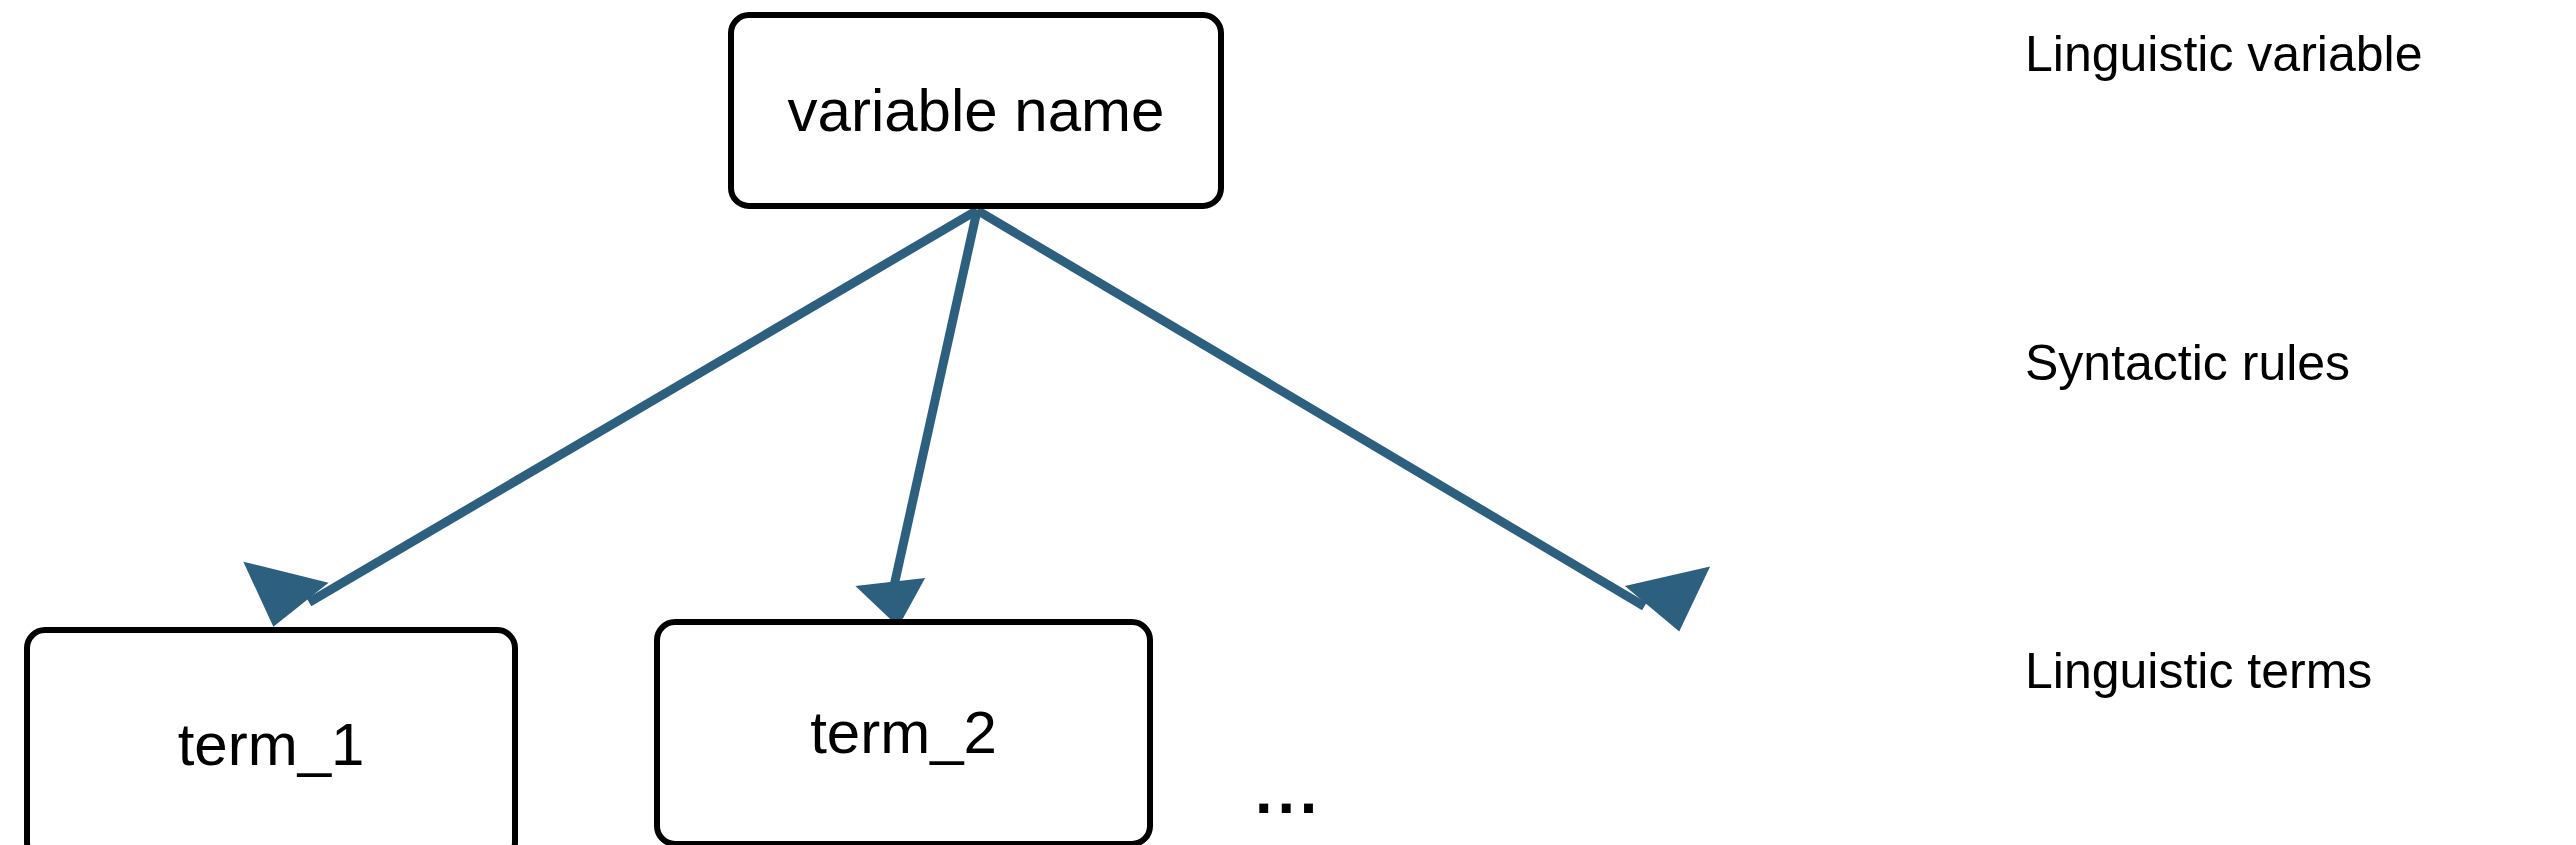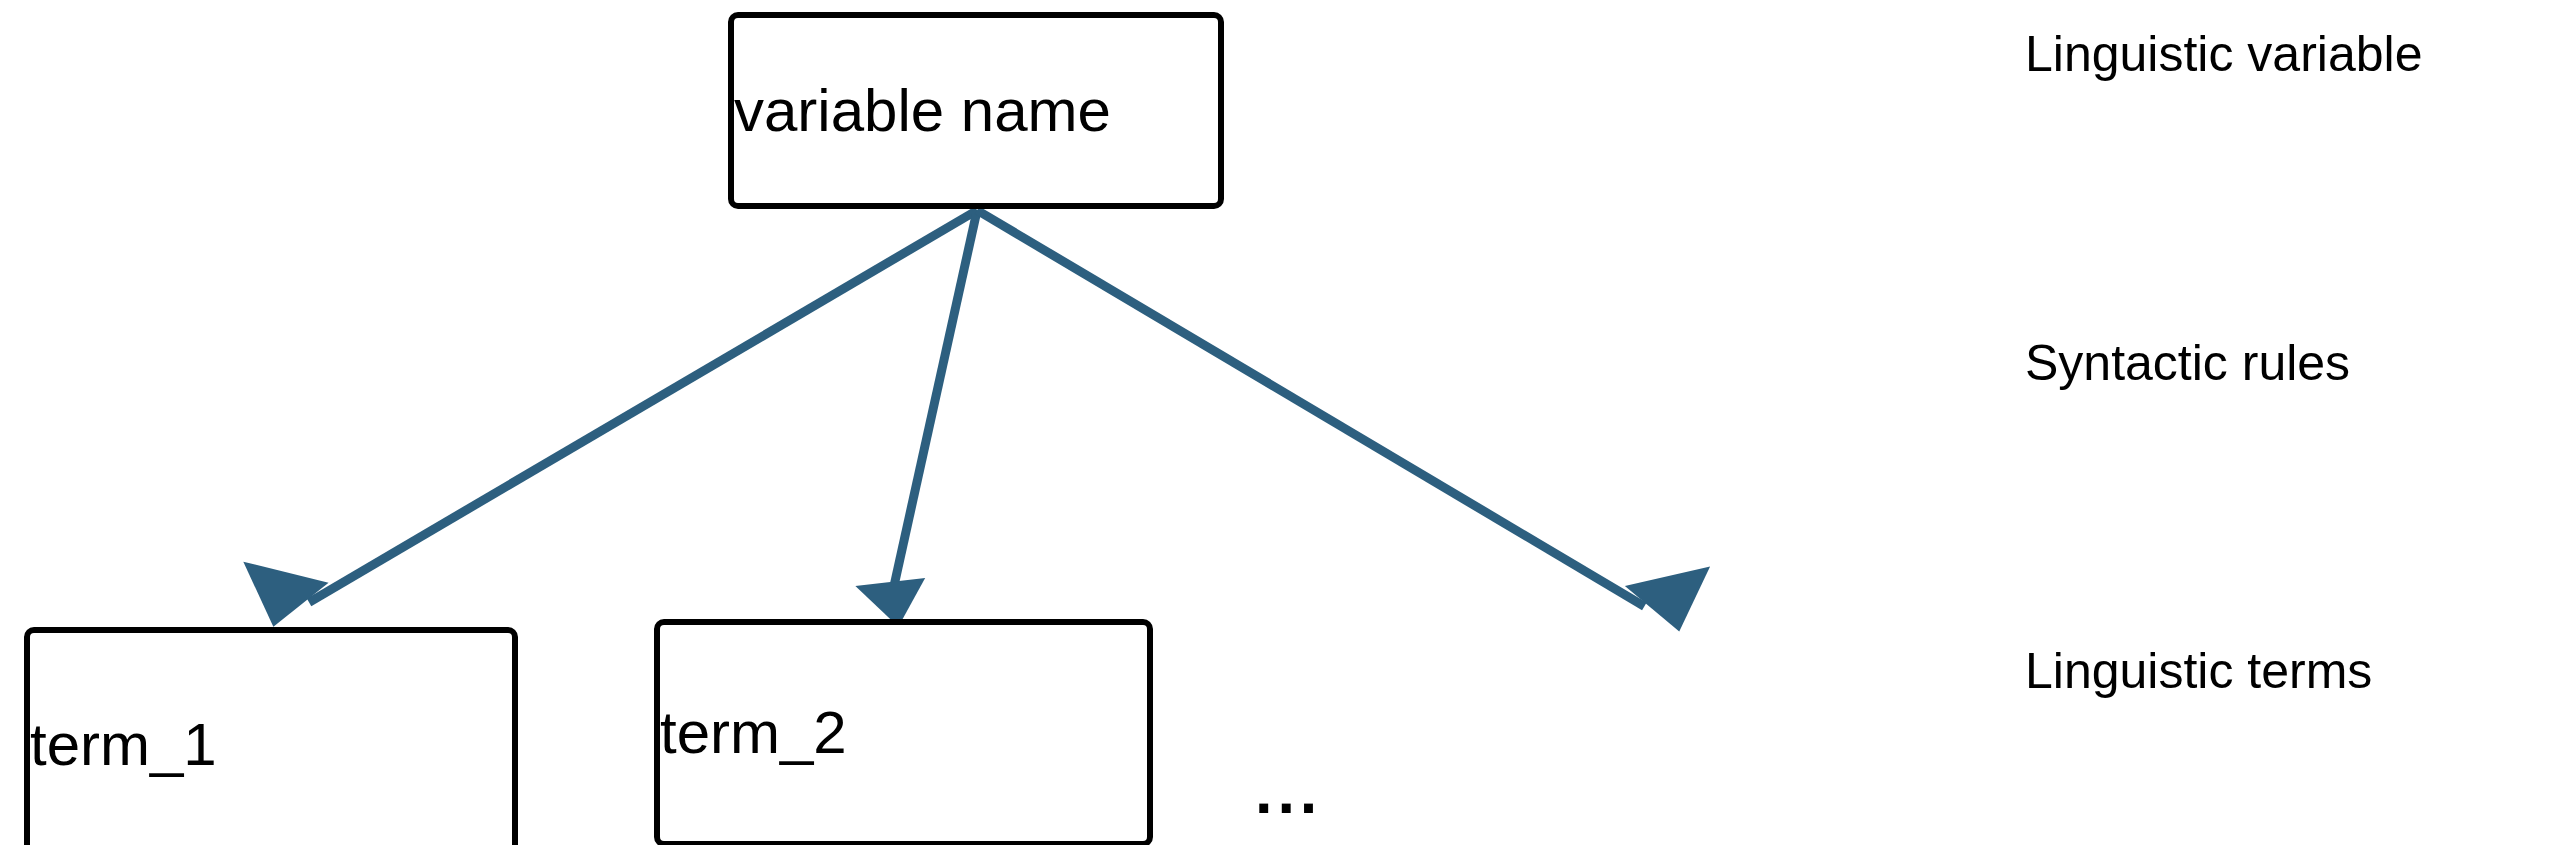--- a/index.html
+++ b/index.html
@@ -17,24 +17,24 @@
     height: 845px;
     background: #ffffff;
     overflow: hidden;
   }
   
   .node {
     position: absolute;
     box-sizing: border-box;
     background: #ffffff;
     border: 6.5px solid #000000;
-    border-radius: 10px;
+    border-radius: 21px;
     display: flex;
     align-items: center;
-    justify-content: flex-start;
+    justify-content: center;
   }
   .node-label {
     font-family: "Liberation Sans", sans-serif;
     font-size: 60px;
     font-weight: 400;
     color: #000000;
     line-height: 1;
     white-space: nowrap;
     letter-spacing: 0px;
   }

